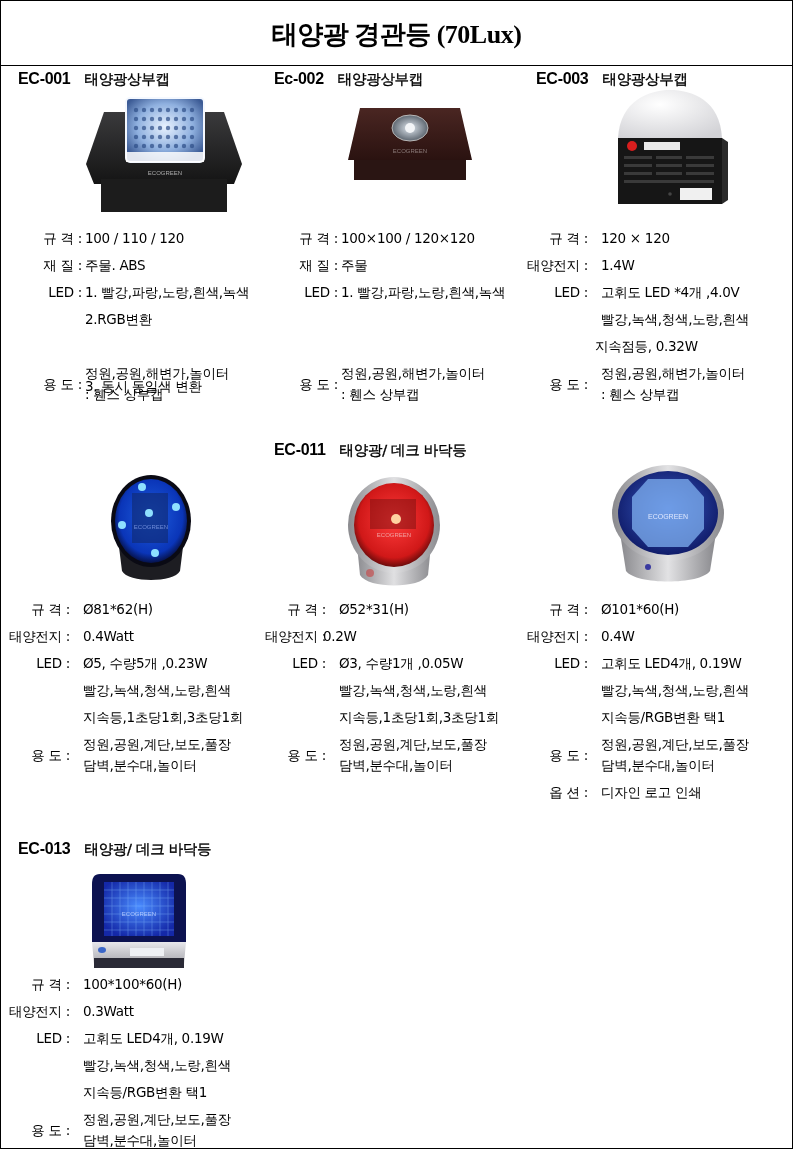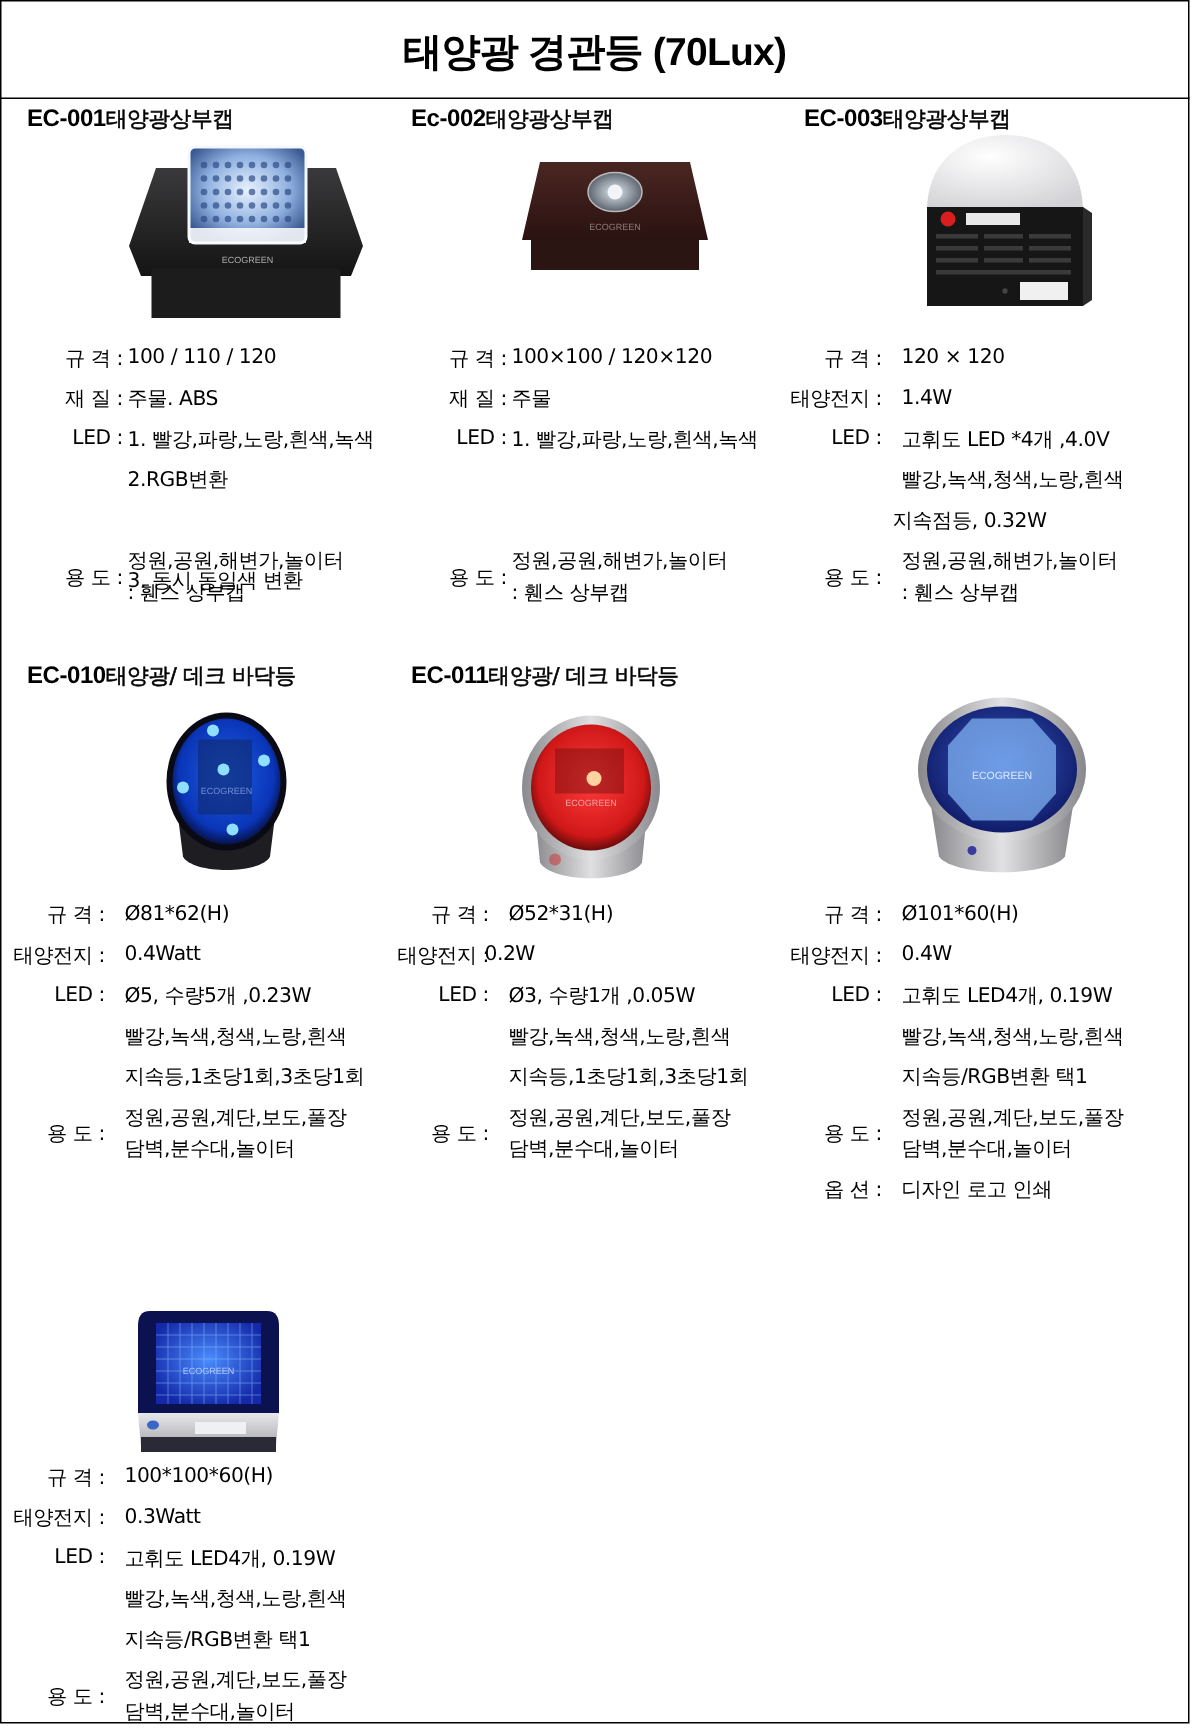--- a/index.html
+++ b/index.html
@@ -3,27 +3,27 @@
 <meta charset="utf-8">
 <style>
   html, body { margin: 0; padding: 0; background: #ffffff; }
   body { width: 796px; height: 1152px; position: relative; overflow: hidden;
          font-family: "DejaVu Sans", "Liberation Sans", sans-serif; color: #000; }
   .frame { position: absolute; left: 0; top: 0; width: 793px; height: 1149px;
            border: 1.5px solid #000; box-sizing: border-box; }
   .title-bar { position: absolute; left: 0; top: 0; width: 793px; height: 66px;
                border-bottom: 1.5px solid #000; box-sizing: border-box;
                display: flex; align-items: center; justify-content: center; }
-  .title { font-family: Liberation Sans, sans-serif; font-weight: bold; font-size: 26px;
+  .title { font-family: Liberation Serif, serif; font-weight: bold; font-size: 26px;
            letter-spacing: -0.5px; margin-top: 4px; }
   .card { position: absolute; }
   .card-head { position: absolute; left: 0; top: 0; white-space: nowrap;
                font-weight: bold; font-size: 15px; letter-spacing: -0.3px; }
   .code { display: inline-block; font-family: "Liberation Sans", sans-serif; font-size: 16px; }
-  .name { display: inline-block; font-family: "DejaVu Sans", sans-serif; font-weight: normal; font-size: 14.5px; -webkit-text-stroke: 0.35px #000; }
+  .name { display: inline-block; margin-left: 14px; font-family: "DejaVu Sans", sans-serif; font-weight: normal; font-size: 14.5px; -webkit-text-stroke: 0.35px #000; }
   .img-box { position: absolute; }
   .spec { position: absolute; font-size: 13.5px; letter-spacing: -0.3px; }
   .spec-row { position: absolute; left: 0; white-space: nowrap; }
   .spec-label { position: absolute; right: 0; text-align: right; white-space: nowrap; }
   .spec-val { position: absolute; white-space: nowrap; }
   svg { display: block; }
 </style>
 </head>
 <body>
 
@@ -236,23 +236,20 @@
     <div class="spec-row" style="top:135px; width:260px;">
         <span class="spec-val" style="left:77px;">정원,공원,해변가,놀이터</span>
       </div>
     <div class="spec-row" style="top:156px; width:260px;">
         <span class="spec-val" style="left:77px;"> : 휀스 상부캡</span>
       </div>
   </div>
 </div>
 
 <div class="card" style="left:18px; top:441px; width:250px; height:345px;">
-  <div class="card-head">
-    <span class="code">EC-010</span><span class="name">태양광/ 데크 바닥등</span>
-  </div>
   <div class="img-box" style="left:90px; top:30px; width:86px; height:112px;">
     <svg width="86" height="112" viewBox="0 0 86 112">
       <defs>
         <radialGradient id="g10" cx="0.5" cy="0.45" r="0.55">
             <stop offset="0" stop-color="#1f5fe0"></stop>
             <stop offset="0.8" stop-color="#0a35b8"></stop>
             <stop offset="1" stop-color="#06124a"></stop>
           </radialGradient>
       </defs>
       <path d="M10,68 L14,100 C20,112 66,112 72,100 L76,68 Z" fill="#1d1d22"></path>
@@ -409,20 +406,23 @@
         <span class="spec-val" style="left:77px;">담벽,분수대,놀이터</span>
       </div>
     <div class="spec-row" style="top:183px; width:260px;">
         <span class="spec-label" style="right:196px;">옵 션 :</span>
         <span class="spec-val" style="left:77px;">디자인 로고 인쇄</span>
       </div>
   </div>
 </div>
 
 <div class="card" style="left:18px; top:840px; width:260px; height:310px;">
+  <div class="card-head">
+    <span class="code">EC-013</span><span class="name">태양광/ 데크 바닥등</span>
+  </div>
   <div class="img-box" style="left:72px; top:30px; width:98px; height:100px;">
     <svg width="98" height="100" viewBox="0 0 98 100">
       <defs>
         <linearGradient id="g13s" x1="0" y1="0" x2="0" y2="1">
             <stop offset="0" stop-color="#e8e8ec"></stop>
             <stop offset="1" stop-color="#a8a8ae"></stop>
           </linearGradient>
         <radialGradient id="g13l" cx="0.5" cy="0.45" r="0.6">
             <stop offset="0" stop-color="#4a8cff"></stop>
             <stop offset="1" stop-color="#1428a8"></stop>

